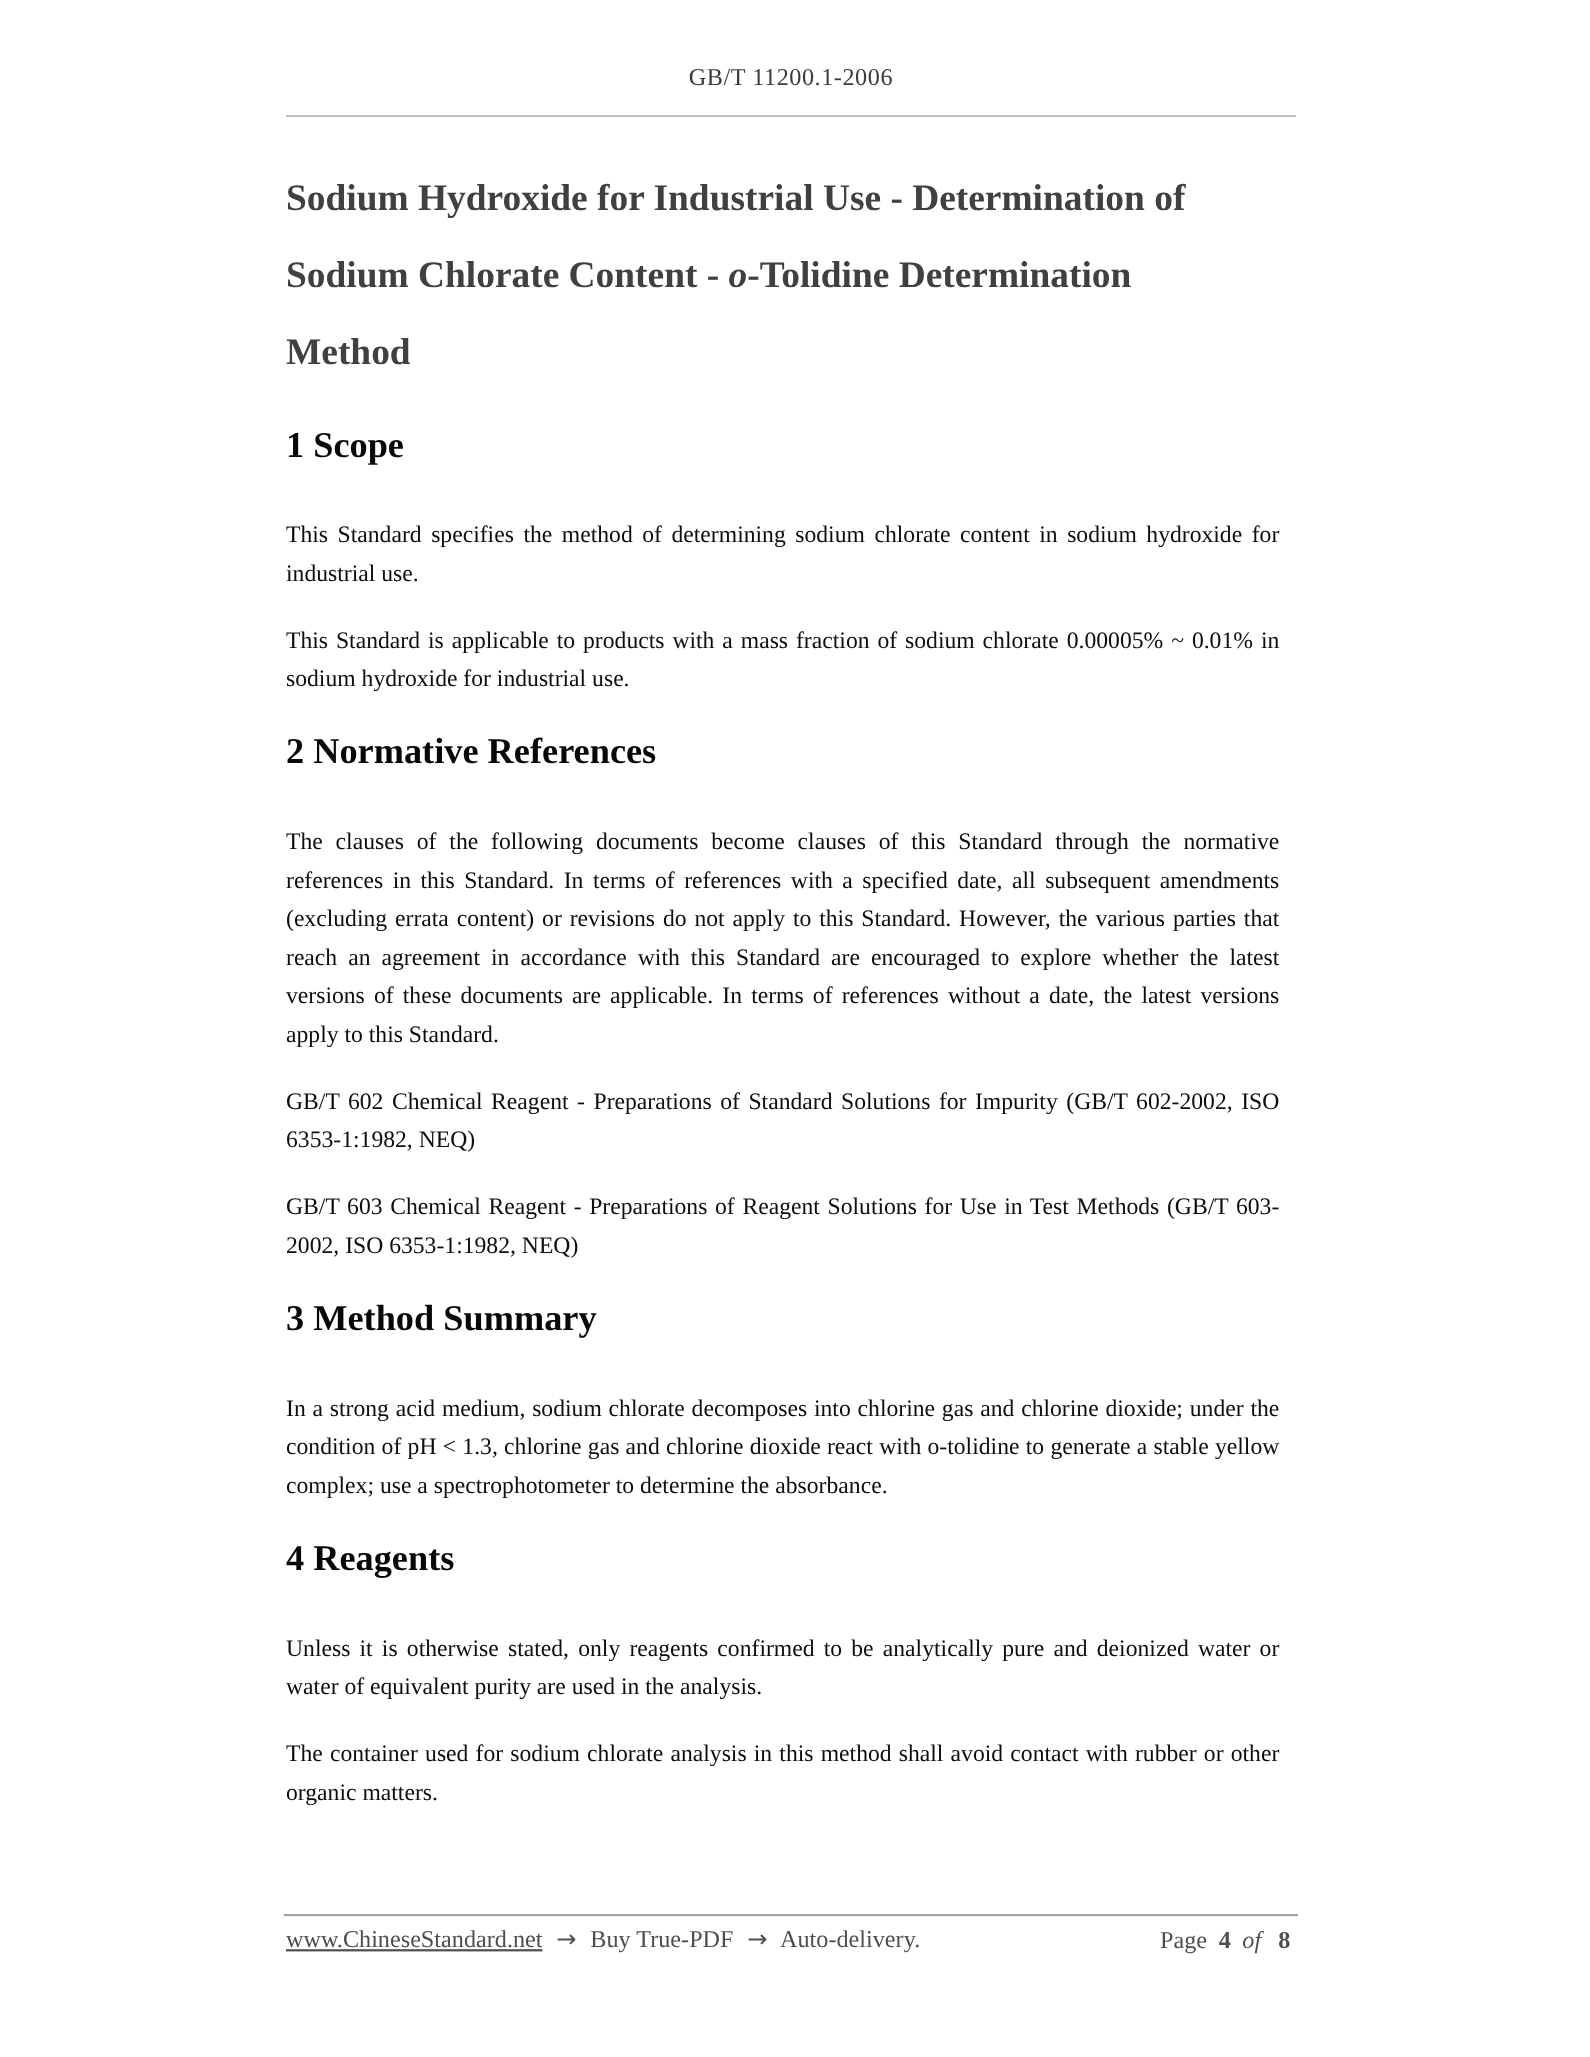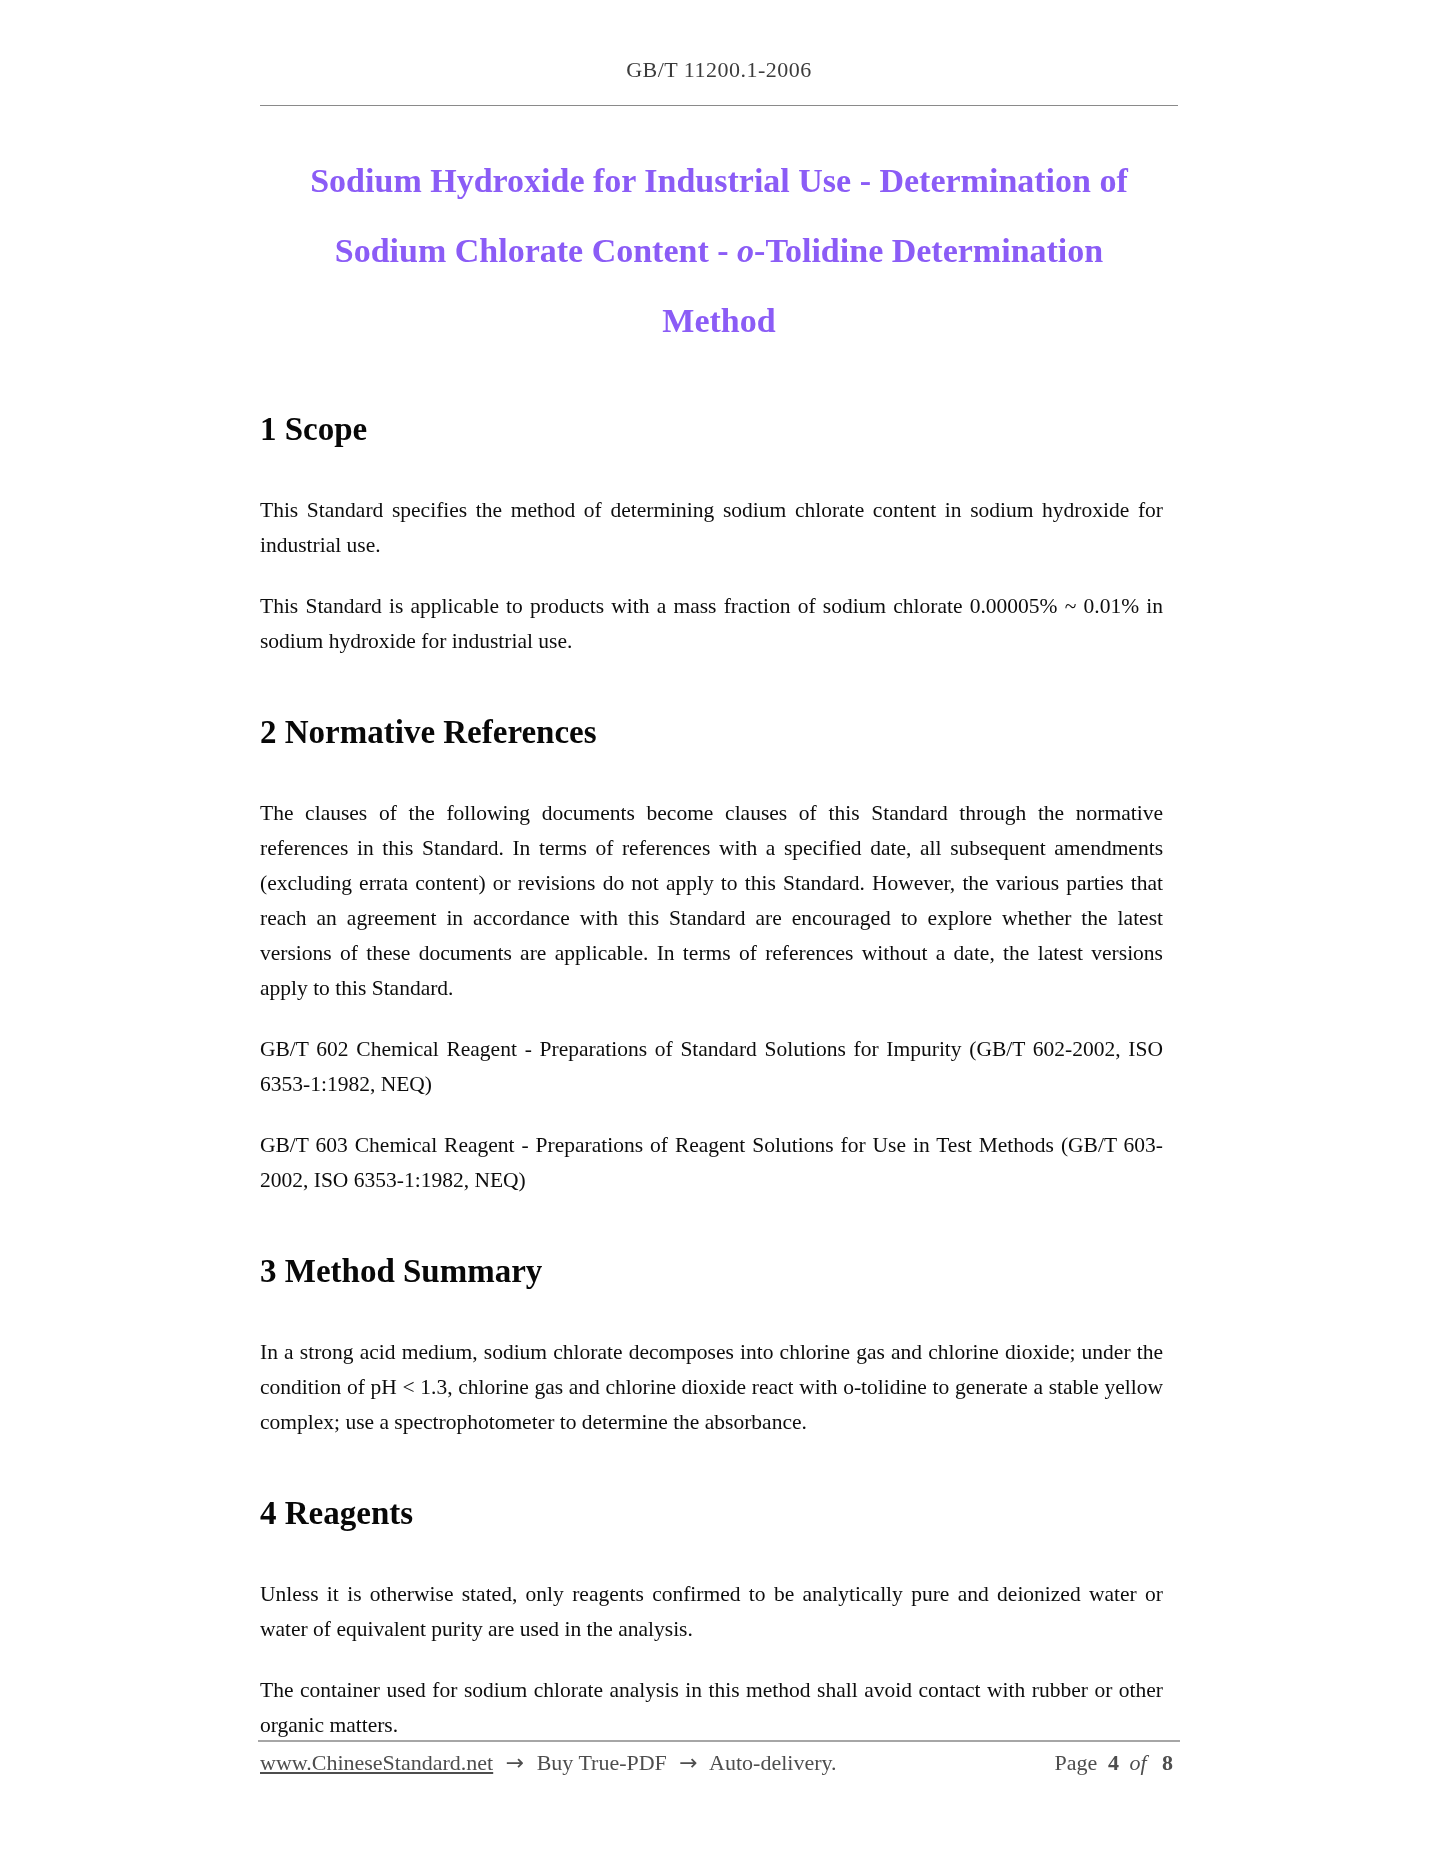--- a/index.html
+++ b/index.html
@@ -27,30 +27,30 @@
     letter-spacing: 0.5px;
   }
   .header-rule {
     margin-top: 21px;
     border: none;
     border-top: 1px solid #8a8a8a;
     height: 0;
   }
   h1.doc-title {
     margin: 40px 0 0 0;
-    text-align: center;
+    text-align: left;
     font-size: 34px;
     line-height: 70px;
     font-weight: bold;
-    color: #8b5cf6;
+    color: #404040;
   }
   h1.doc-title .t-line { display: block; }
   h1.doc-title i { font-style: italic; }
   h2.sec-heading {
-    margin: 52px 0 0 0;
+    margin: 28px 0 0 0;
     font-size: 33px;
     line-height: 42px;
     font-weight: bold;
     color: #080808;
   }
   p.body-par {
     margin: 26px 15px 0 0;
     font-size: 21.5px;
     line-height: 35px;
     text-align: justify;

